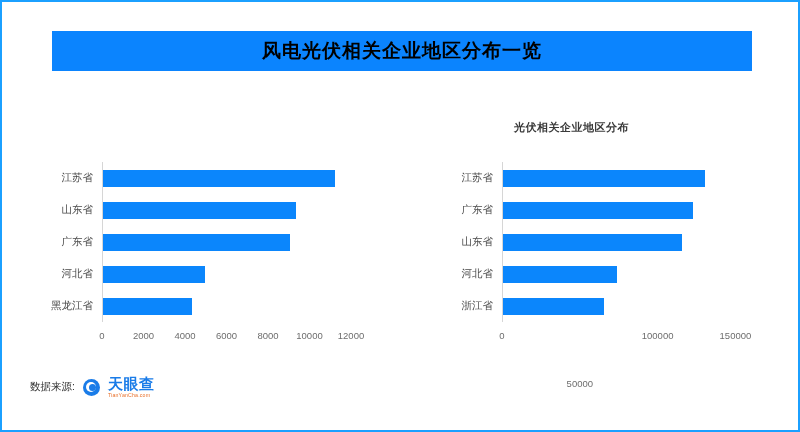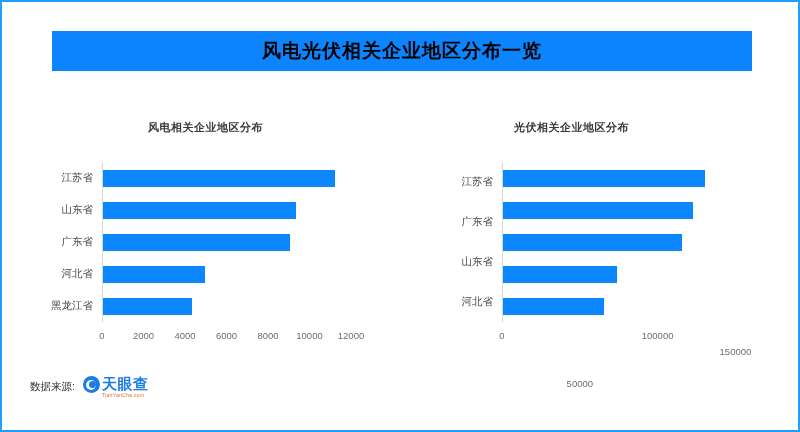--- a/index.html
+++ b/index.html
@@ -160,22 +160,22 @@
     align-items: center;
     gap: 8px;
   }
   .source-label {
     font-size: 10.5px;
     color: #333333;
     white-space: nowrap;
   }
   .tyc-logo {
     display: flex;
-    align-items: flex-start;
-    gap: 2px;
+    align-items: center;
+    gap: 8px;
   }
   .tyc-mark {
     width: 17px;
     height: 17px;
     border-radius: 50%;
     background: #1a7ce8;
     position: relative;
     overflow: hidden;
     flex: none;
   }
@@ -245,21 +245,20 @@
 
 <div id="page">
 
   <div class="title-banner">
     <span class="title-text">风电光伏相关企业地区分布一览</span>
   </div>
 
   <div class="charts-row">
 
     <div class="chart-panel">
-      <div class="chart-subtitle left-sub">风电相关企业地区分布</div>
       <div class="plot-wrap">
         <div class="cat-col" id="cats-0">
             <div class="cat-label">江苏省</div>
             <div class="cat-label">山东省</div>
             <div class="cat-label">广东省</div>
             <div class="cat-label">河北省</div>
             <div class="cat-label">黑龙江省</div>
           </div>
         <div class="bars-area" id="bars-0">
             <div class="bar-slot" style="top: 0px; height: 32px;">
@@ -291,20 +290,21 @@
     </div>
 
     <div class="chart-panel">
       <div class="chart-subtitle right-sub">光伏相关企业地区分布</div>
       <div class="plot-wrap">
         <div class="cat-col" id="cats-1">
             <div class="cat-label">江苏省</div>
             <div class="cat-label">广东省</div>
             <div class="cat-label">山东省</div>
             <div class="cat-label">河北省</div>
+            <div class="cat-label">浙江省</div>
           </div>
         <div class="bars-area" id="bars-1">
             <div class="bar-slot" style="top: 0px; height: 32px;">
               <div class="bar" title="江苏省: 130000" style="width: 202.312px; background: rgb(11, 134, 252);"></div>
             </div>
             <div class="bar-slot" style="top: 32px; height: 32px;">
               <div class="bar" title="广东省: 122000" style="width: 189.862px; background: rgb(11, 134, 252);"></div>
             </div>
             <div class="bar-slot" style="top: 64px; height: 32px;">
               <div class="bar" title="山东省: 115000" style="width: 178.969px; background: rgb(11, 134, 252);"></div>
@@ -313,21 +313,21 @@
               <div class="bar" title="河北省: 73000" style="width: 113.606px; background: rgb(11, 134, 252);"></div>
             </div>
             <div class="bar-slot" style="top: 128px; height: 32px;">
               <div class="bar" title="浙江省: 65000" style="width: 101.156px; background: rgb(11, 134, 252);"></div>
             </div>
           </div>
         <div class="axis-row" id="axis-1">
             <span class="tick" style="left: 0px;">0</span>
             <span class="tick" style="left: 77.8125px; margin-top: 48px;">50000</span>
             <span class="tick" style="left: 155.625px;">100000</span>
-            <span class="tick" style="left: 233.438px; margin-top: 16px;">150000</span>
+            <span class="tick" style="left: 233.438px;">150000</span>
           </div>
       </div>
     </div>
 
   </div>
 
   <div class="footer">
     <div class="source-block">
       <span class="source-label">数据来源:</span>
       <span class="tyc-logo">

